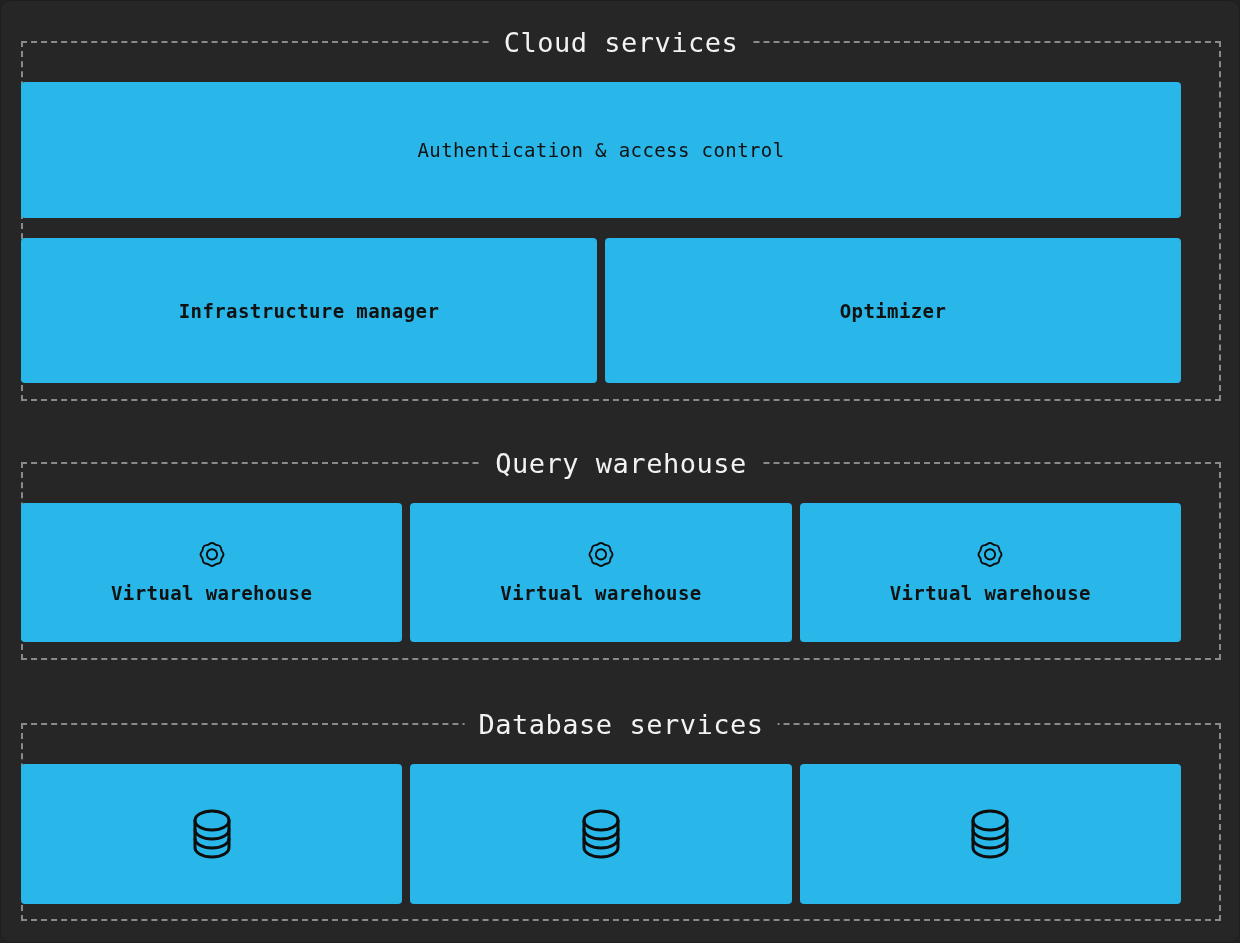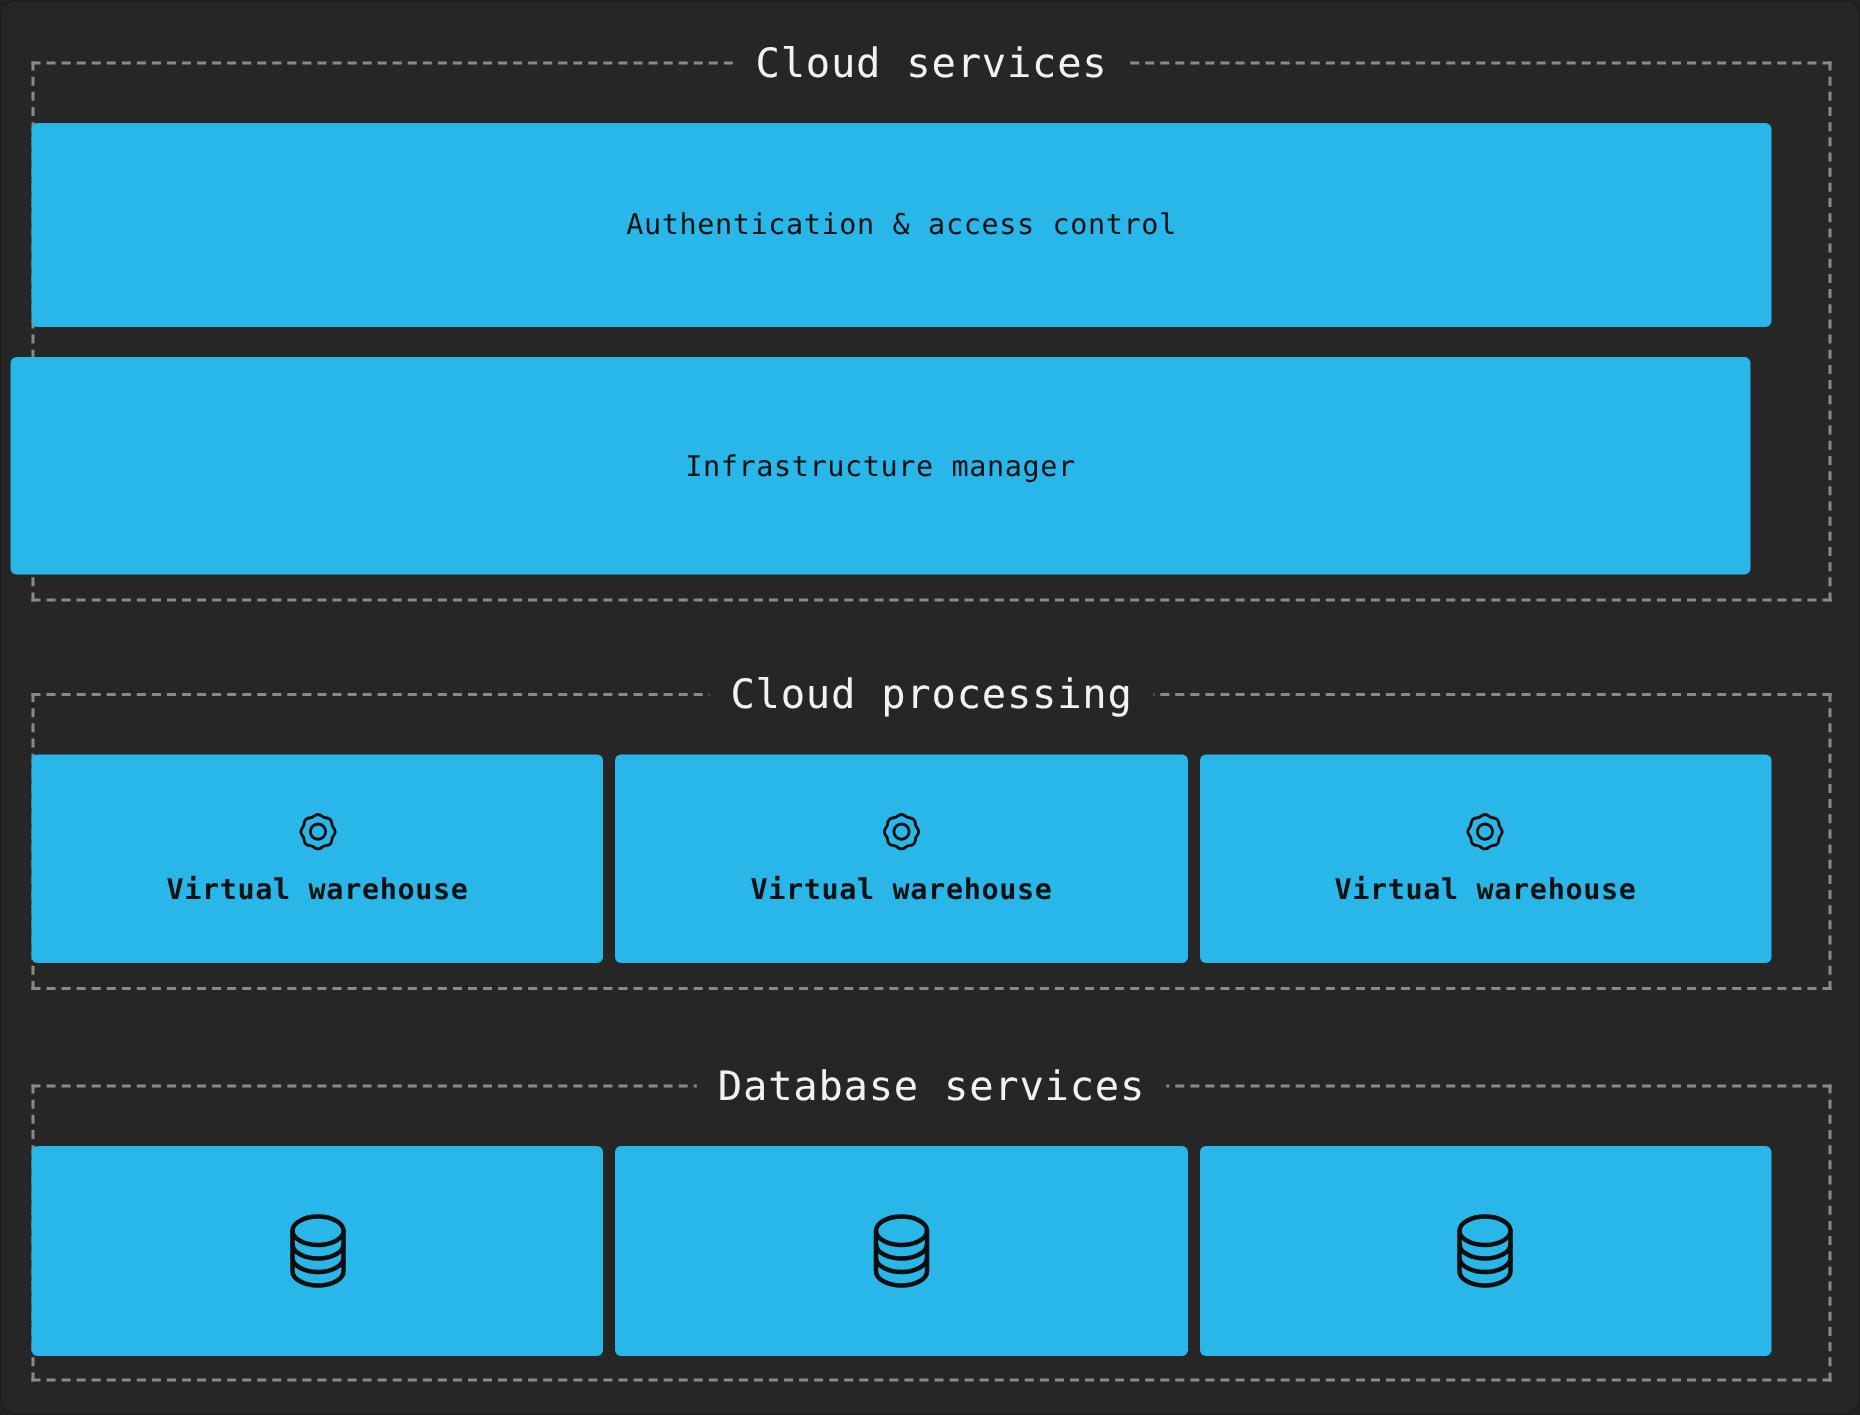--- a/index.html
+++ b/index.html
@@ -75,21 +75,21 @@
   }
   .node-icon.icon-only { margin-bottom: 0; }
   .node-label { display: block; }
 
   
   #group-cloud   { left: 20px;  top: 40px;  width: 1200px; height: 360px; }
   #group-query   { left: 20px;  top: 461px; width: 1200px; height: 198px; }
   #group-storage { left: 20px;  top: 722px; width: 1200px; height: 198px; }
 
   #row-cloud-top    { left: 20px;  top: 81px;  width: 1160px; height: 136px; }
-  #row-cloud-bottom { left: 6px;  top: 237px; width: 1160px; height: 145px; }
+  #row-cloud-bottom { left: 20px;  top: 237px; width: 1160px; height: 145px; font-weight: bold; }
   #row-query        { left: 20px;  top: 502px; width: 1160px; height: 139px; font-weight: bold; }
   #row-storage      { left: 20px;  top: 763px; width: 1160px; height: 140px; }
 </style>
 </head>
 <body>
 
 <div id="diagram">
 
   <div class="group" id="group-cloud">
     <span class="group-title">Cloud services</span>
@@ -98,24 +98,27 @@
   <div class="row" id="row-cloud-top">
     <div class="node">
       <span class="node-label">Authentication &amp; access control</span>
     </div>
   </div>
 
   <div class="row" id="row-cloud-bottom">
     <div class="node">
       <span class="node-label">Infrastructure manager</span>
     </div>
+    <div class="node">
+      <span class="node-label">Optimizer</span>
+    </div>
   </div>
 
   <div class="group" id="group-query">
-    <span class="group-title">Cloud processing</span>
+    <span class="group-title">Query warehouse</span>
   </div>
 
   <div class="row" id="row-query">
     <div class="node">
       <span class="node-icon">
         <svg width="32" height="32" viewBox="0 0 32 32" aria-hidden="true">
           <path d="M16 2.6
                    c1.9 0 3.0 1.55 3.95 1.93 0.95 0.38 2.85 0.04 4.2 1.39
                    1.35 1.35 1.01 3.25 1.39 4.2 0.38 0.95 1.93 2.05 1.93 3.95
                    0 1.9 -1.55 3.0 -1.93 3.95 -0.38 0.95 -0.04 2.85 -1.39 4.2

